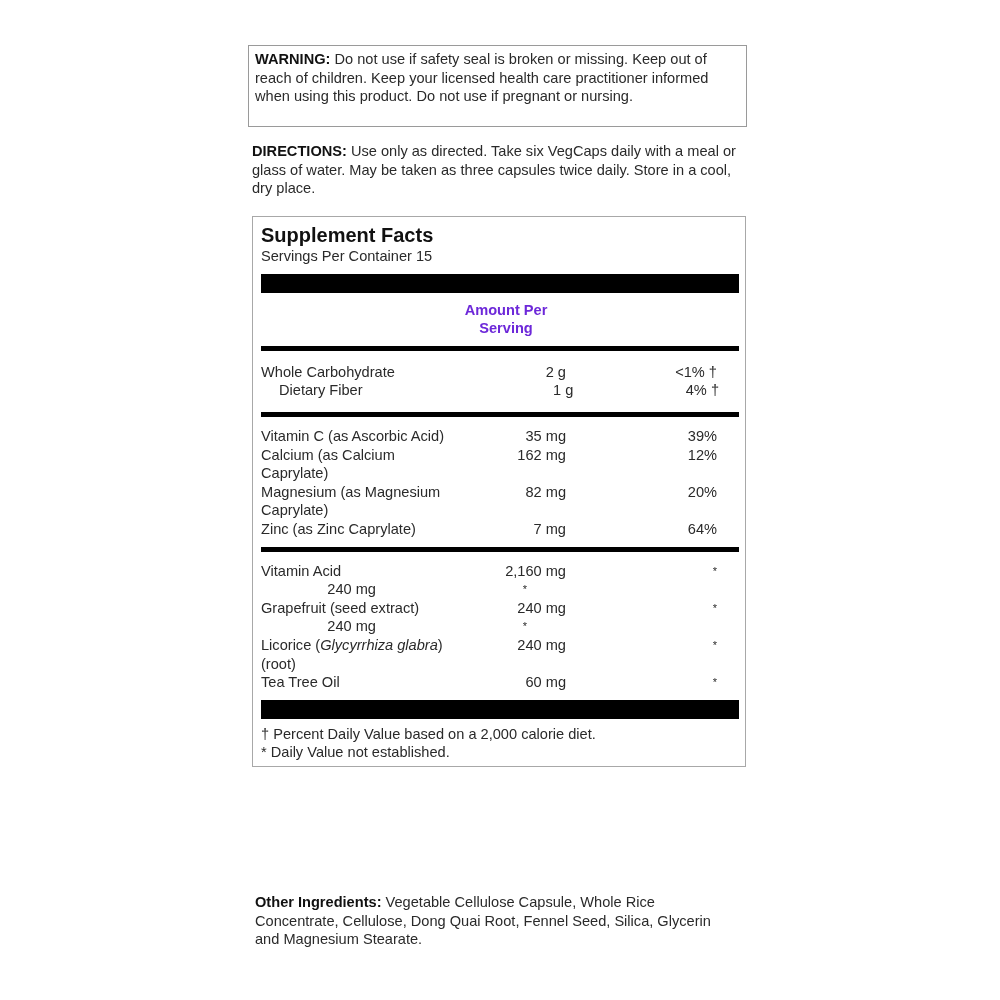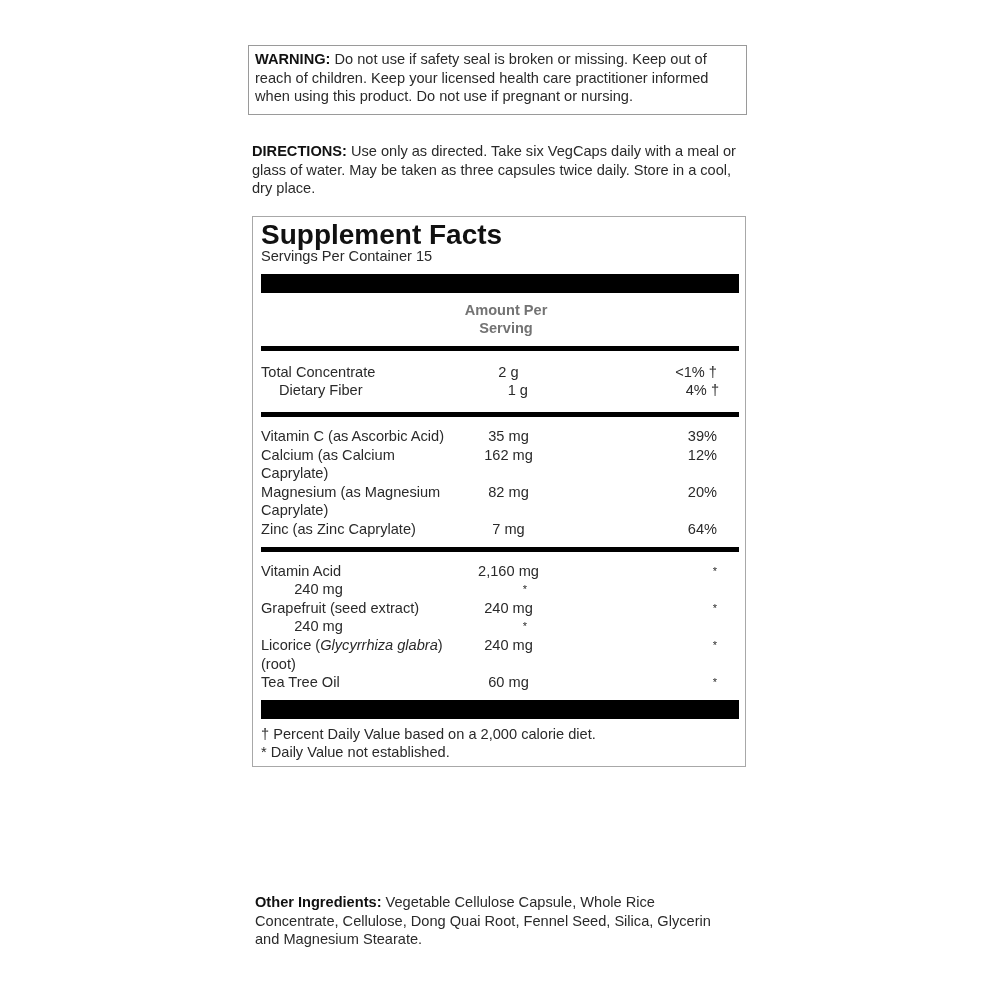--- a/index.html
+++ b/index.html
@@ -1,28 +1,28 @@
 <!DOCTYPE html>
 <html><head>
 <meta charset="utf-8">
 <style>
   html, body { margin: 0; padding: 0; background: #ffffff; }
   body { width: 1000px; height: 1000px; position: relative; font-family: "Liberation Sans", sans-serif; color: #2a2a2a; font-size: 14.6px; line-height: 18.6px; }
-  .warning { position: absolute; left: 248px; top: 45px; width: 484px; border: 1px solid #9a9a9a; padding: 4px 7px 8px 6px; }
+  .warning { position: absolute; left: 248px; top: 45px; width: 484px; border: 1px solid #9a9a9a; padding: 4px 7px 20px 6px; }
   .directions { position: absolute; left: 252px; top: 142px; width: 494px; }
   b { color: #111; }
   .facts { position: absolute; left: 252px; top: 216px; width: 478px; border: 1px solid #a8a8a8; padding: 6px 6px 4px 8px; }
-  .title { font-weight: bold; font-size: 28px; line-height: 24px; color: #111; }
+  .title { font-weight: bold; font-size: 20px; line-height: 24px; color: #111; }
   .thick { background: #000; height: 19px; margin: 8px 0 8px 0; }
   .med { background: #000; height: 5px; margin: 2px 0 4px 0; }
   .row { display: flex; }
   .c1 { width: 190px; }
-  .c2 { width: 115px; text-align: center; }
+  .c2 { width: 115px; text-align: right; }
   .c3 { width: 151px; text-align: right; }
-  .hdr { font-weight: bold; color: #737373; display: flex; margin-top: 4px; align-items: flex-end; }
+  .hdr { font-weight: bold; color: #6d28d9; display: flex; margin-top: 4px; align-items: flex-end; }
   .hdr .h2 { width: 200px; margin-left: 190px; text-align: center; width: 130px; margin-left: 180px; }
   .hdr .h3 { width: 110px; text-align: center; margin-left: 35px; }
   .indent { padding-left: 18px; }
   .star { font-size: 11px; padding-right: 22px; }
   .pct { padding-right: 20px; }
   .other { position: absolute; left: 255px; top: 893px; width: 480px; }
   i { font-style: italic; }
 </style>
 </head>
 <body>
@@ -39,21 +39,21 @@
   <div class="title">Supplement Facts</div>
   <div>Servings Per Container 15</div>
   <div class="thick"></div>
   <div class="hdr">
     <div class="h2">Amount Per Serving</div>
   </div>
   <div class="med" style="margin-top:8px;margin-bottom:12px"></div>
 
   <div id="g1">
       <div class="row">
-        <div class="c1">Total Concentrate</div>
+        <div class="c1">Whole Carbohydrate</div>
         <div class="c2">2 g</div>
         <div class="c3 pct">&lt;1% †</div>
       </div>
       <div class="row">
         <div class="c1 indent">Dietary Fiber</div>
         <div class="c2">1 g</div>
         <div class="c3 pct">4% †</div>
       </div>
     </div>
   <div class="med" style="margin-top:12px;margin-bottom:10px"></div>

